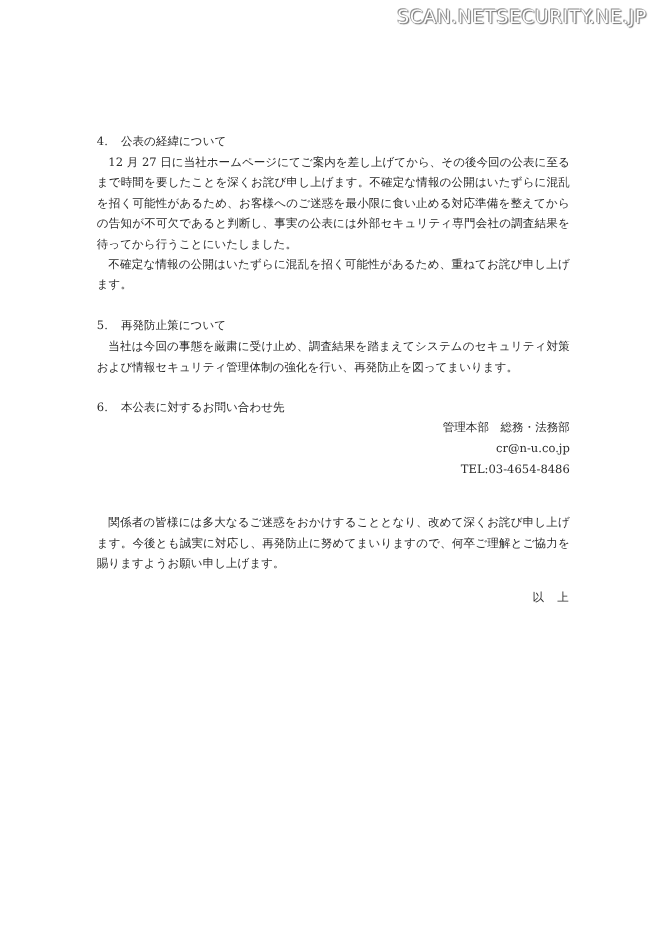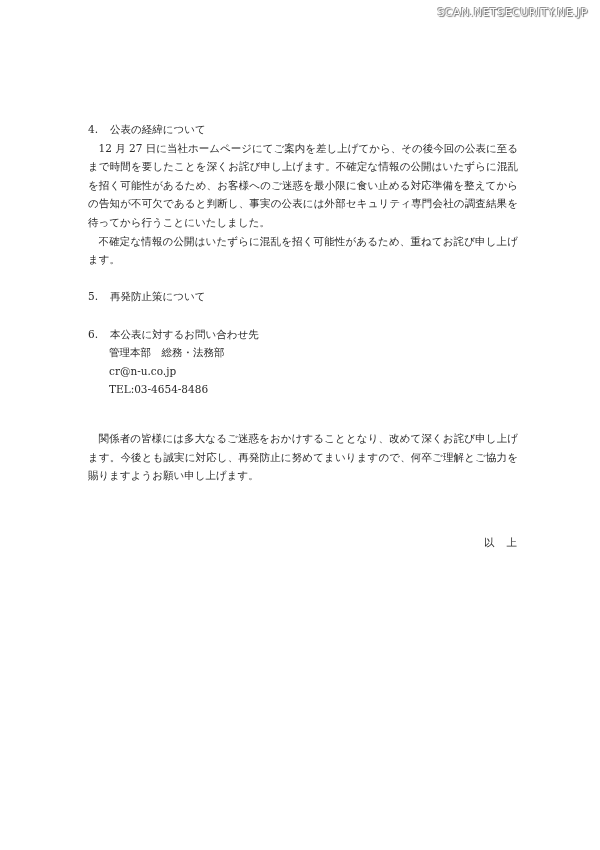--- a/index.html
+++ b/index.html
@@ -3,30 +3,30 @@
   <meta charset="utf-8">
   <style>
     html, body { margin: 0; padding: 0; }
     body {
       width: 600px; height: 850px; background: #ffffff; position: relative; overflow: hidden;
       font-family: "DejaVu Serif", "Liberation Serif", serif; color: #2a2a2a;
     }
     .watermark {
       position: absolute; top: 6px; right: 12px;
       font-family: "DejaVu Sans", "Liberation Sans", sans-serif;
-      font-size: 11px; letter-spacing: 0.5px; color: #ffffff;
+      font-size: 17px; letter-spacing: 0.5px; color: #ffffff;
       text-shadow: 0 0 1px #555, 1px 1px 1px #777, -1px -1px 0 #999;
     }
     .doc { position: absolute; left: 88px; top: 120px; width: 430px; font-size: 10.5px; line-height: 18.6px; }
     .section { margin-bottom: 18.6px; }
     .heading { display: flex; }
     .heading .num { width: 22px; }
     p { margin: 0; }
     .indent { text-indent: 1em; text-align: justify; }
-    .contact { padding-left: 2em; }
+    .contact { padding-left: 2em; text-align: right; }
     .closing { margin-top: 30px; }
     .ijo { position: absolute; left: 484px; top: 536px; font-size: 10.5px; letter-spacing: 12px; }
   </style>
 </head>
 <body>
 
 <div class="watermark">SCAN.NETSECURITY.NE.JP</div>
 
 <div class="doc">
   <div class="section">
@@ -36,20 +36,21 @@
     </div>
     <p class="indent">12 月 27 日に当社ホームページにてご案内を差し上げてから、その後今回の公表に至るまで時間を要したことを深くお詫び申し上げます。不確定な情報の公開はいたずらに混乱を招く可能性があるため、お客様へのご迷惑を最小限に食い止める対応準備を整えてからの告知が不可欠であると判断し、事実の公表には外部セキュリティ専門会社の調査結果を待ってから行うことにいたしました。</p>
     <p class="indent">不確定な情報の公開はいたずらに混乱を招く可能性があるため、重ねてお詫び申し上げます。</p>
   </div>
 
   <div class="section">
     <div class="heading">
       <span class="num">5.</span>
       <span>再発防止策について</span>
     </div>
+    <p class="indent">当社は今回の事態を厳粛に受け止め、調査結果を踏まえてシステムのセキュリティ対策および情報セキュリティ管理体制の強化を行い、再発防止を図ってまいります。</p>
   </div>
 
   <div class="section">
     <div class="heading">
       <span class="num">6.</span>
       <span>本公表に対するお問い合わせ先</span>
     </div>
     <p class="contact">管理本部　総務・法務部</p>
     <p class="contact">cr@n-u.co.jp</p>
     <p class="contact">TEL:03-4654-8486</p>

